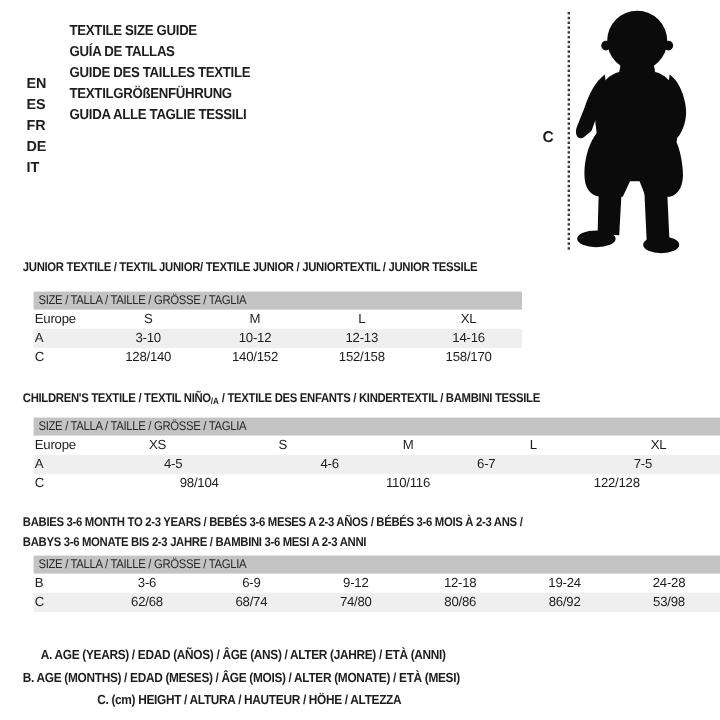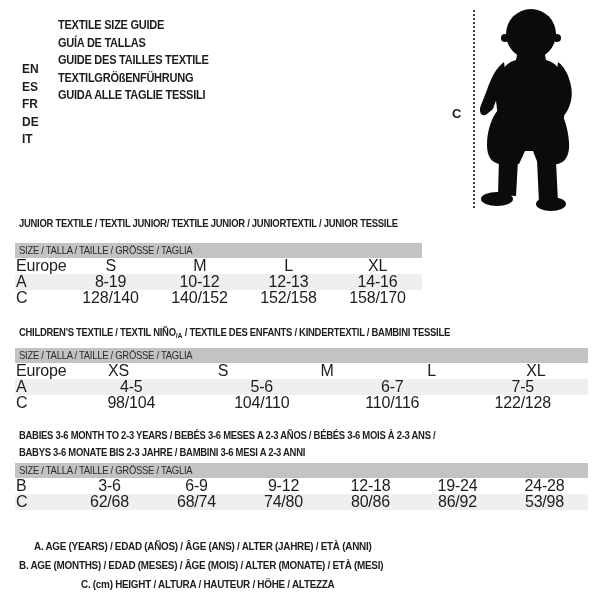--- a/index.html
+++ b/index.html
@@ -17,23 +17,23 @@
   .lang-code{width:36px;flex:0 0 36px;margin-top:44px;}
   .lang-label{letter-spacing:-0.3px;transform:scaleX(0.92);transform-origin:left center;white-space:nowrap;}
 
   
   .measure-line{position:absolute;left:473px;top:10px;height:198px;width:0;border-left:2px dotted #3a3a3a;}
   .measure-label{position:absolute;left:452px;top:106px;font-size:13px;font-weight:bold;}
   .baby-svg{position:absolute;left:478px;top:6px;}
 
   
   .tbl-title{position:absolute;left:19px;font-size:10.5px;font-weight:bold;line-height:16.5px;}
-  .tbl{position:absolute;left:15px;}
+  .tbl{position:absolute;left:28px;}
   .size-bar{height:15px;line-height:15px;background:var(--bar,#c3c3c3);font-size:10.5px;color:#2a2a2a;padding-left:4px;}
-  .trow{display:flex;height:16px;line-height:16px;font-size:16px;letter-spacing:-0.2px;}
+  .trow{display:flex;height:16px;line-height:16px;font-size:11px;letter-spacing:-0.2px;}
   .trow.shaded{background:var(--shade,#efefef);}
   .trow .rlabel{flex:0 0 50px;padding-left:1px;text-align:left;}
   .trow .cell{flex:1 1 0;text-align:center;}
   .t0-title{top:215px;}
   .t0{top:243px;width:407px;}
   .t0 .trow:first-of-type{margin-top:2px;}
   .t1-title{top:324px;}
   .t1{top:348px;width:573px;}
   .t2-title{top:427px;}
   .t2{top:463px;width:573px;}
@@ -94,21 +94,21 @@
     <div class="size-bar"><span class="condensed" style="display: inline-block;">SIZE / TALLA / TAILLE / GRÖSSE / TAGLIA</span></div>
     <div class="trow">
       <span class="rlabel">Europe</span>
       <span class="cell">S</span>
       <span class="cell">M</span>
       <span class="cell">L</span>
       <span class="cell">XL</span>
     </div>
     <div class="trow shaded">
       <span class="rlabel">A</span>
-      <span class="cell">8-19</span>
+      <span class="cell">3-10</span>
       <span class="cell">10-12</span>
       <span class="cell">12-13</span>
       <span class="cell">14-16</span>
     </div>
     <div class="trow">
       <span class="rlabel">C</span>
       <span class="cell">128/140</span>
       <span class="cell">140/152</span>
       <span class="cell">152/158</span>
       <span class="cell">158/170</span>
@@ -124,28 +124,27 @@
       <span class="rlabel">Europe</span>
       <span class="cell">XS</span>
       <span class="cell">S</span>
       <span class="cell">M</span>
       <span class="cell">L</span>
       <span class="cell">XL</span>
     </div>
     <div class="trow shaded">
       <span class="rlabel">A</span>
       <span class="cell">4-5</span>
-      <span class="cell">5-6</span>
+      <span class="cell">4-6</span>
       <span class="cell">6-7</span>
       <span class="cell">7-5</span>
     </div>
     <div class="trow">
       <span class="rlabel">C</span>
       <span class="cell">98/104</span>
-      <span class="cell">104/110</span>
       <span class="cell">110/116</span>
       <span class="cell">122/128</span>
     </div>
   </div>
 
 <div class="tbl-title condensed t2-title" id="title-2">
     <div><span>BABIES 3-6 MONTH TO 2-3 YEARS / BEBÉS 3-6 MESES A 2-3 AÑOS / BÉBÉS 3-6 MOIS À 2-3 ANS /</span></div>
     <div><span>BABYS 3-6 MONATE BIS 2-3 JAHRE / BAMBINI 3-6 MESI A 2-3 ANNI</span></div>
   </div>
 <div class="tbl t2" id="table-2">

